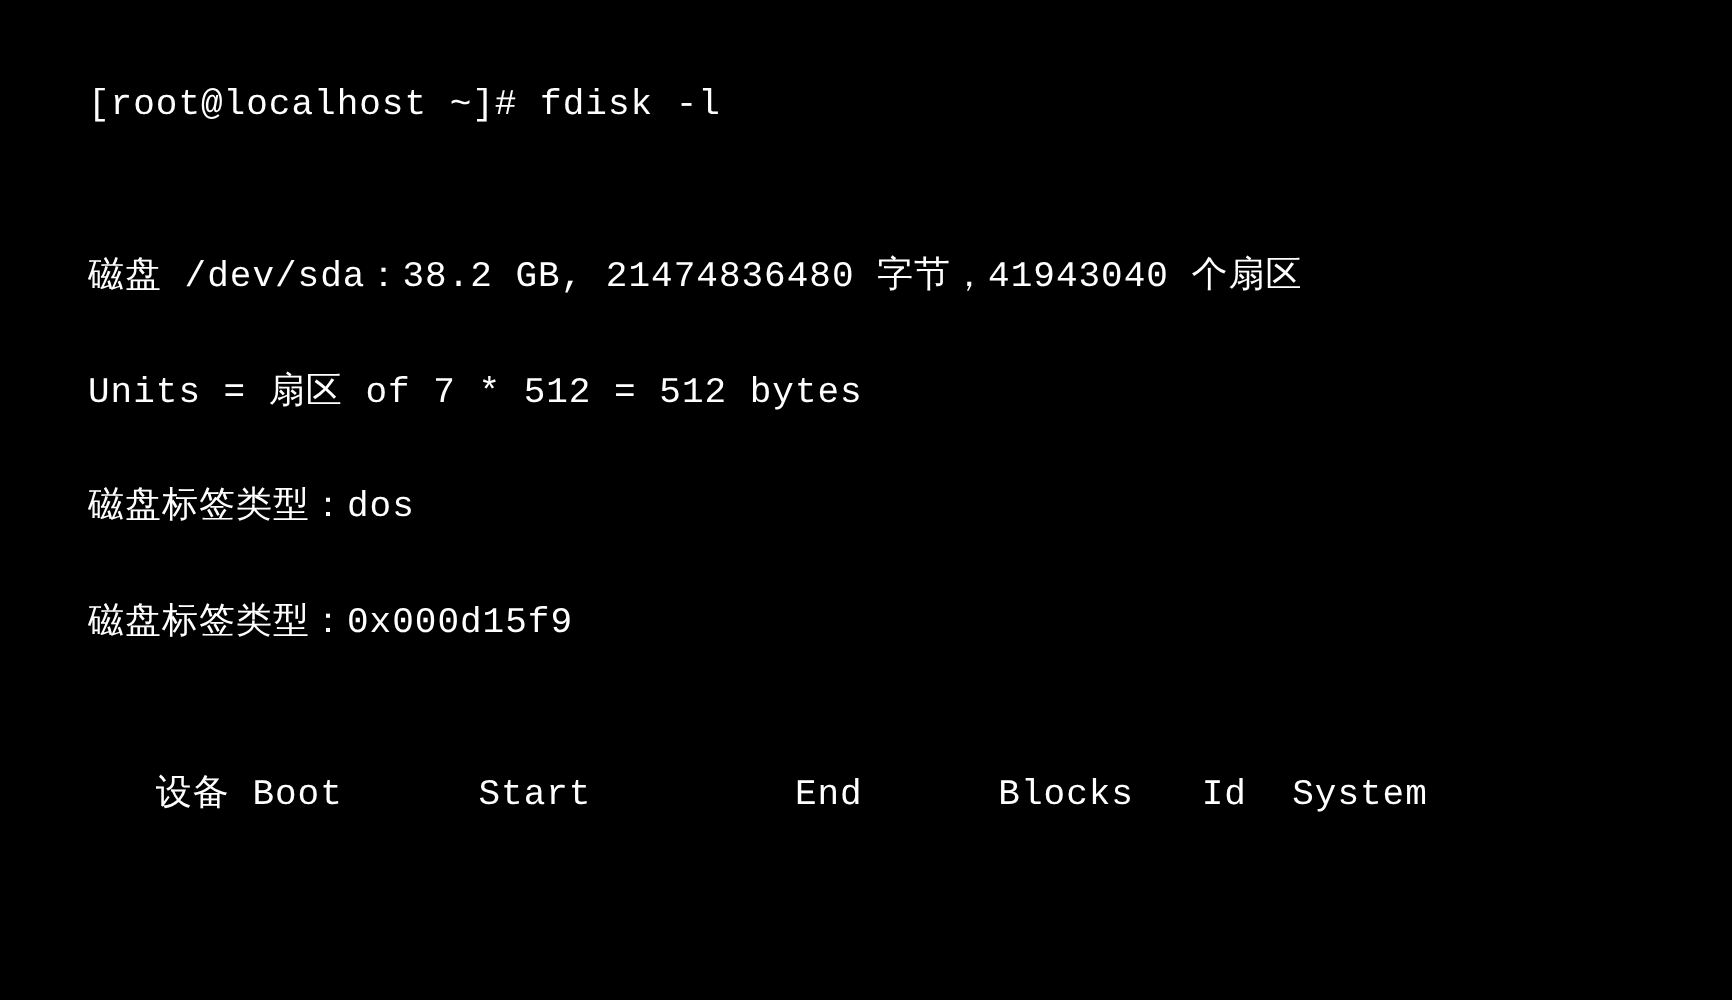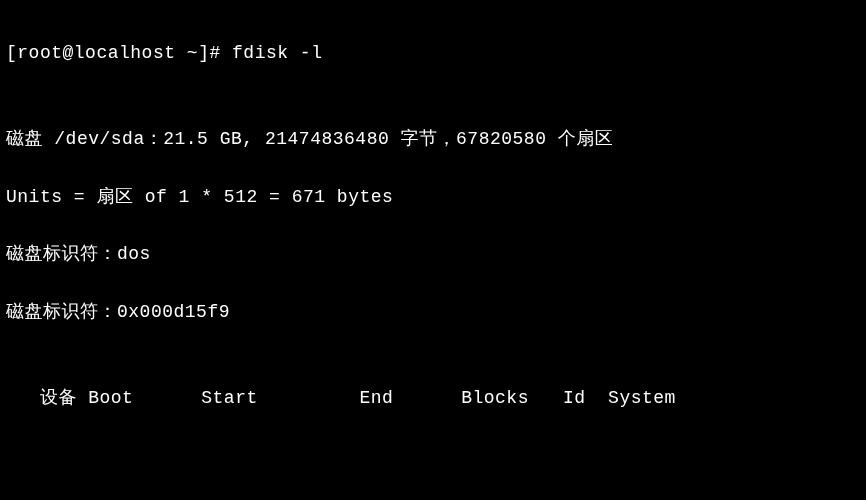--- a/index.html
+++ b/index.html
@@ -17,32 +17,33 @@
       width: 866px;
       height: 500px;
       overflow: hidden;
     }
     .terminal {
       white-space: pre;
       letter-spacing: 0.5px;
     }
     .line {
       display: block;
+      margin-left: 38px;
     }
   </style>
 </head>
 <body>
 
 <div class="terminal">
 <span class="line">[root@localhost ~]# fdisk -l</span>
 <span class="line"></span>
-<span class="line">磁盘 /dev/sda：21.5 GB, 21474836480 字节，67820580 个扇区</span>
-<span class="line">Units = 扇区 of 1 * 512 = 671 bytes</span>
-<span class="line">磁盘标识符：dos</span>
-<span class="line">磁盘标识符：0x000d15f9</span>
+<span class="line">磁盘 /dev/sda：38.2 GB, 21474836480 字节，41943040 个扇区</span>
+<span class="line">Units = 扇区 of 7 * 512 = 512 bytes</span>
+<span class="line">磁盘标签类型：dos</span>
+<span class="line">磁盘标签类型：0x000d15f9</span>
 <span class="line"></span>
 <span class="line">   设备 Boot      Start         End      Blocks   Id  System</span>
 
 
 <span class="line"></span>
 
 
 
 
 </div>

